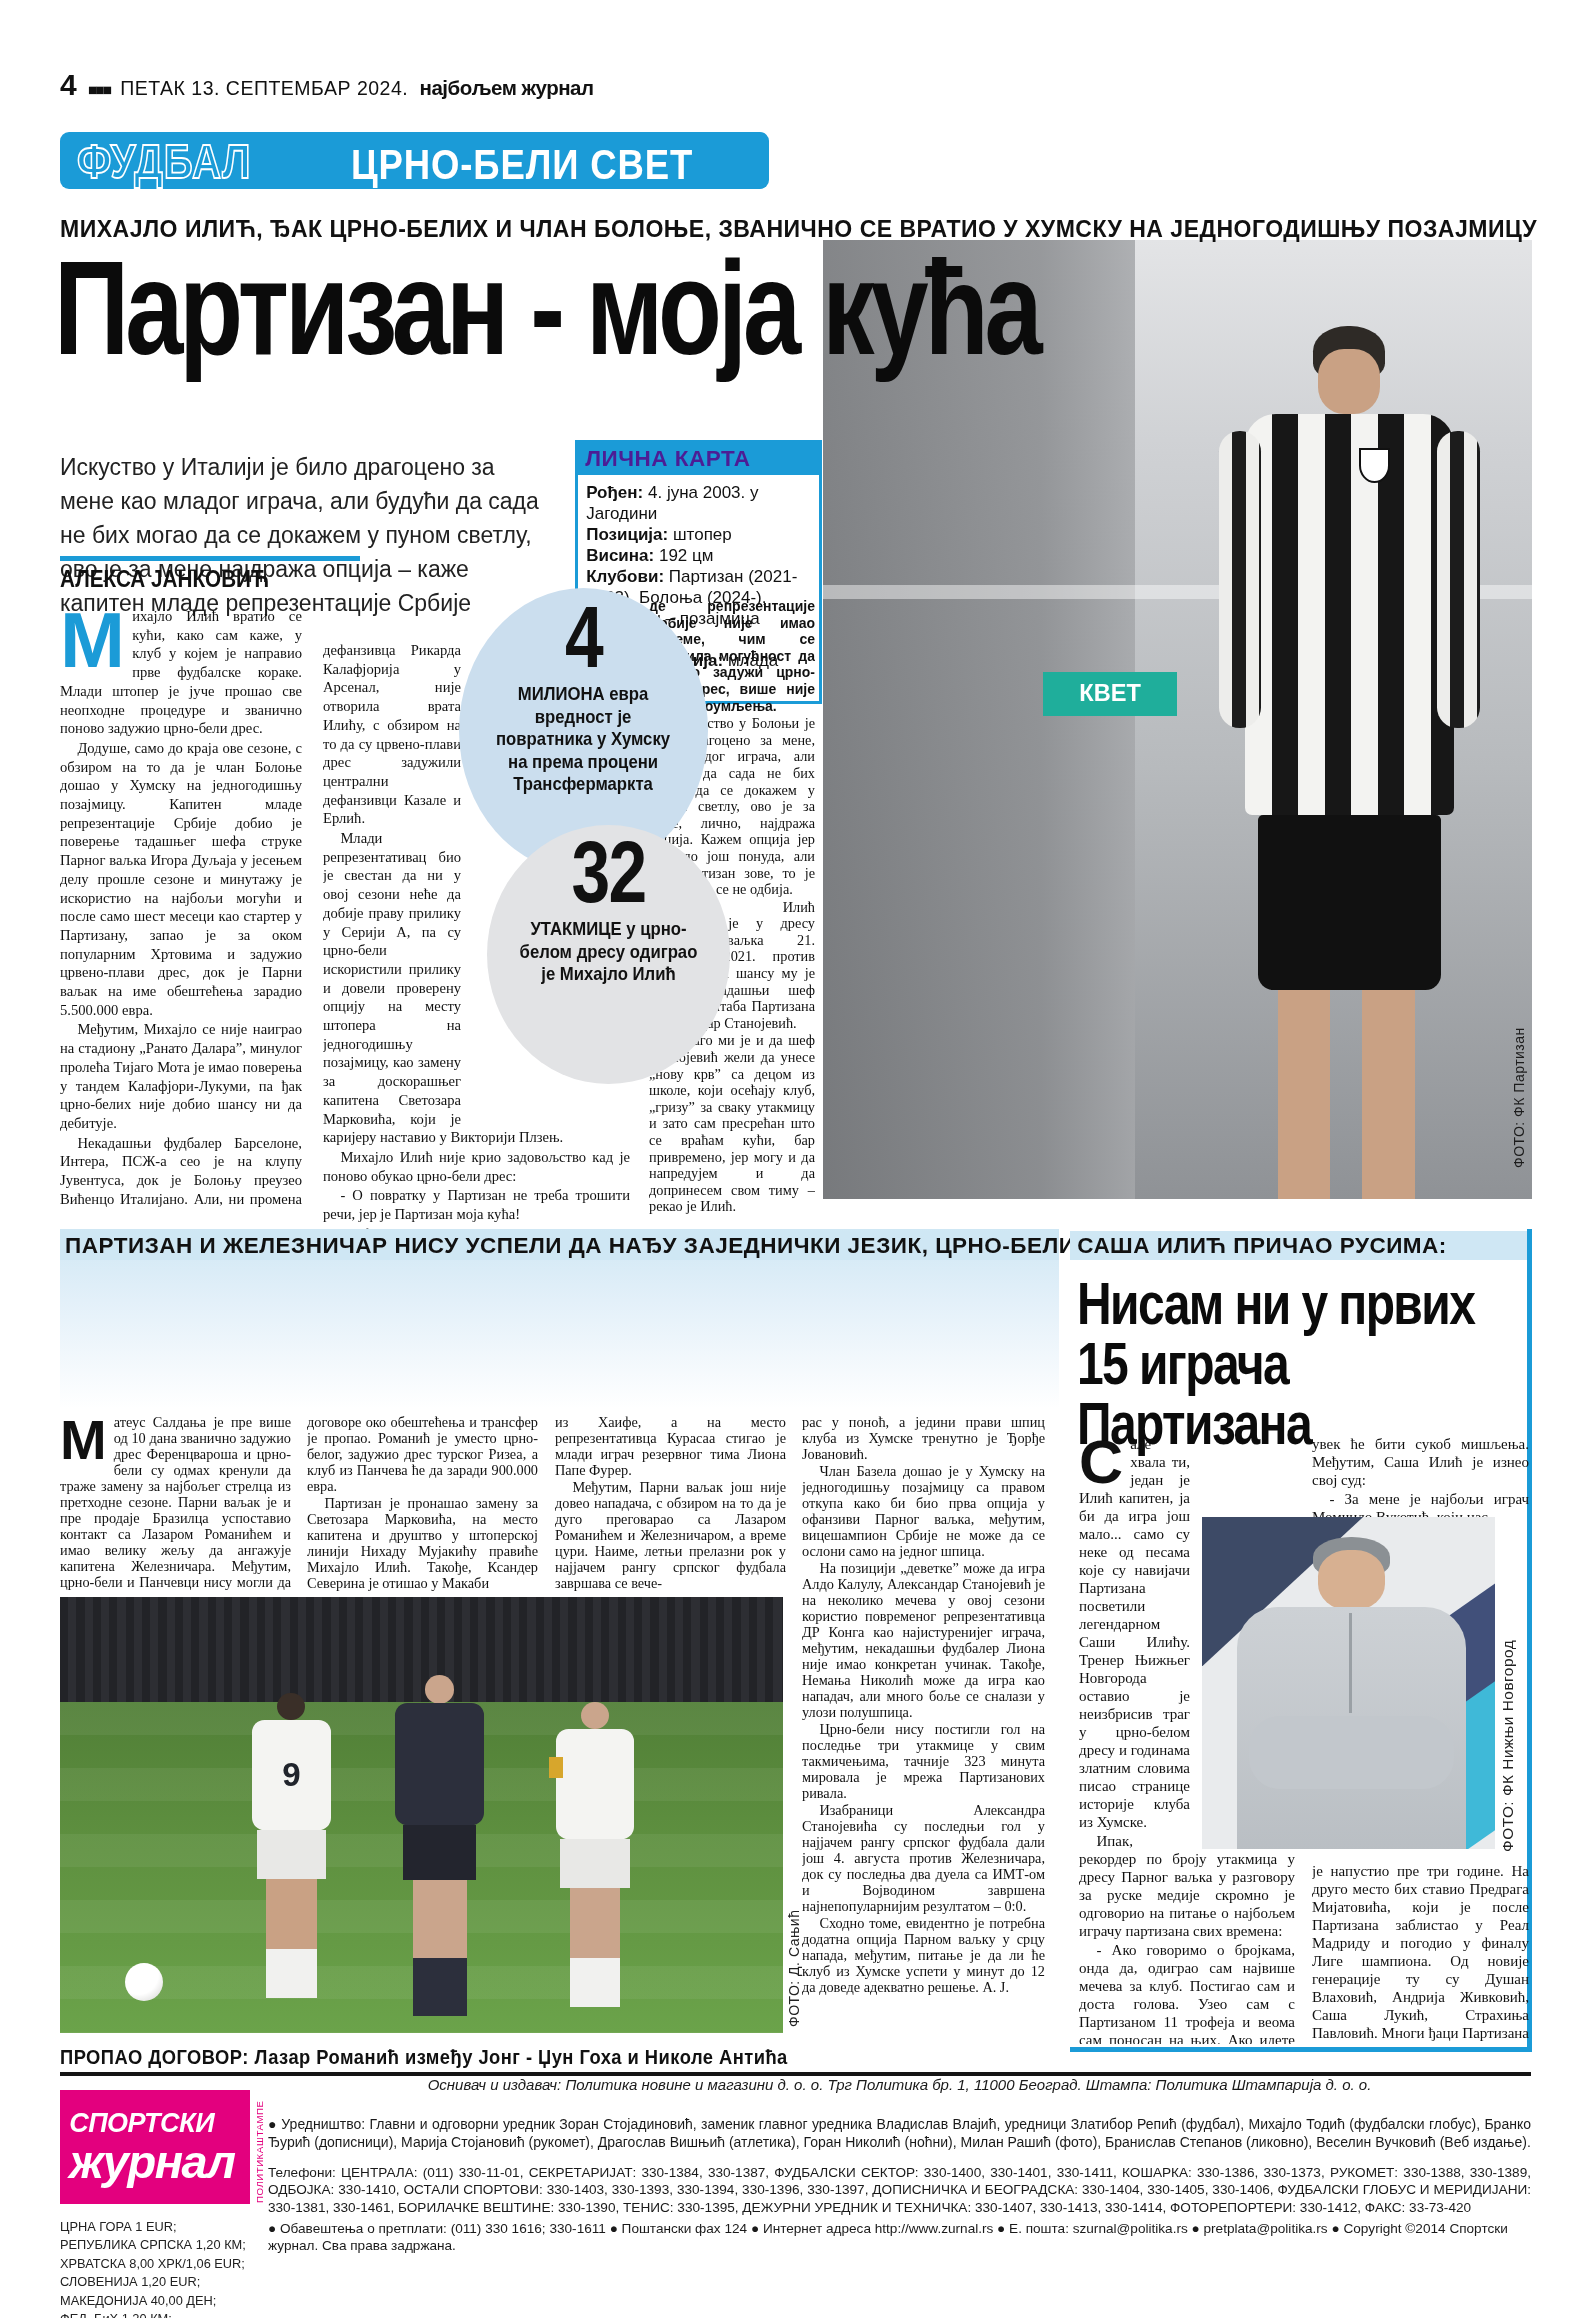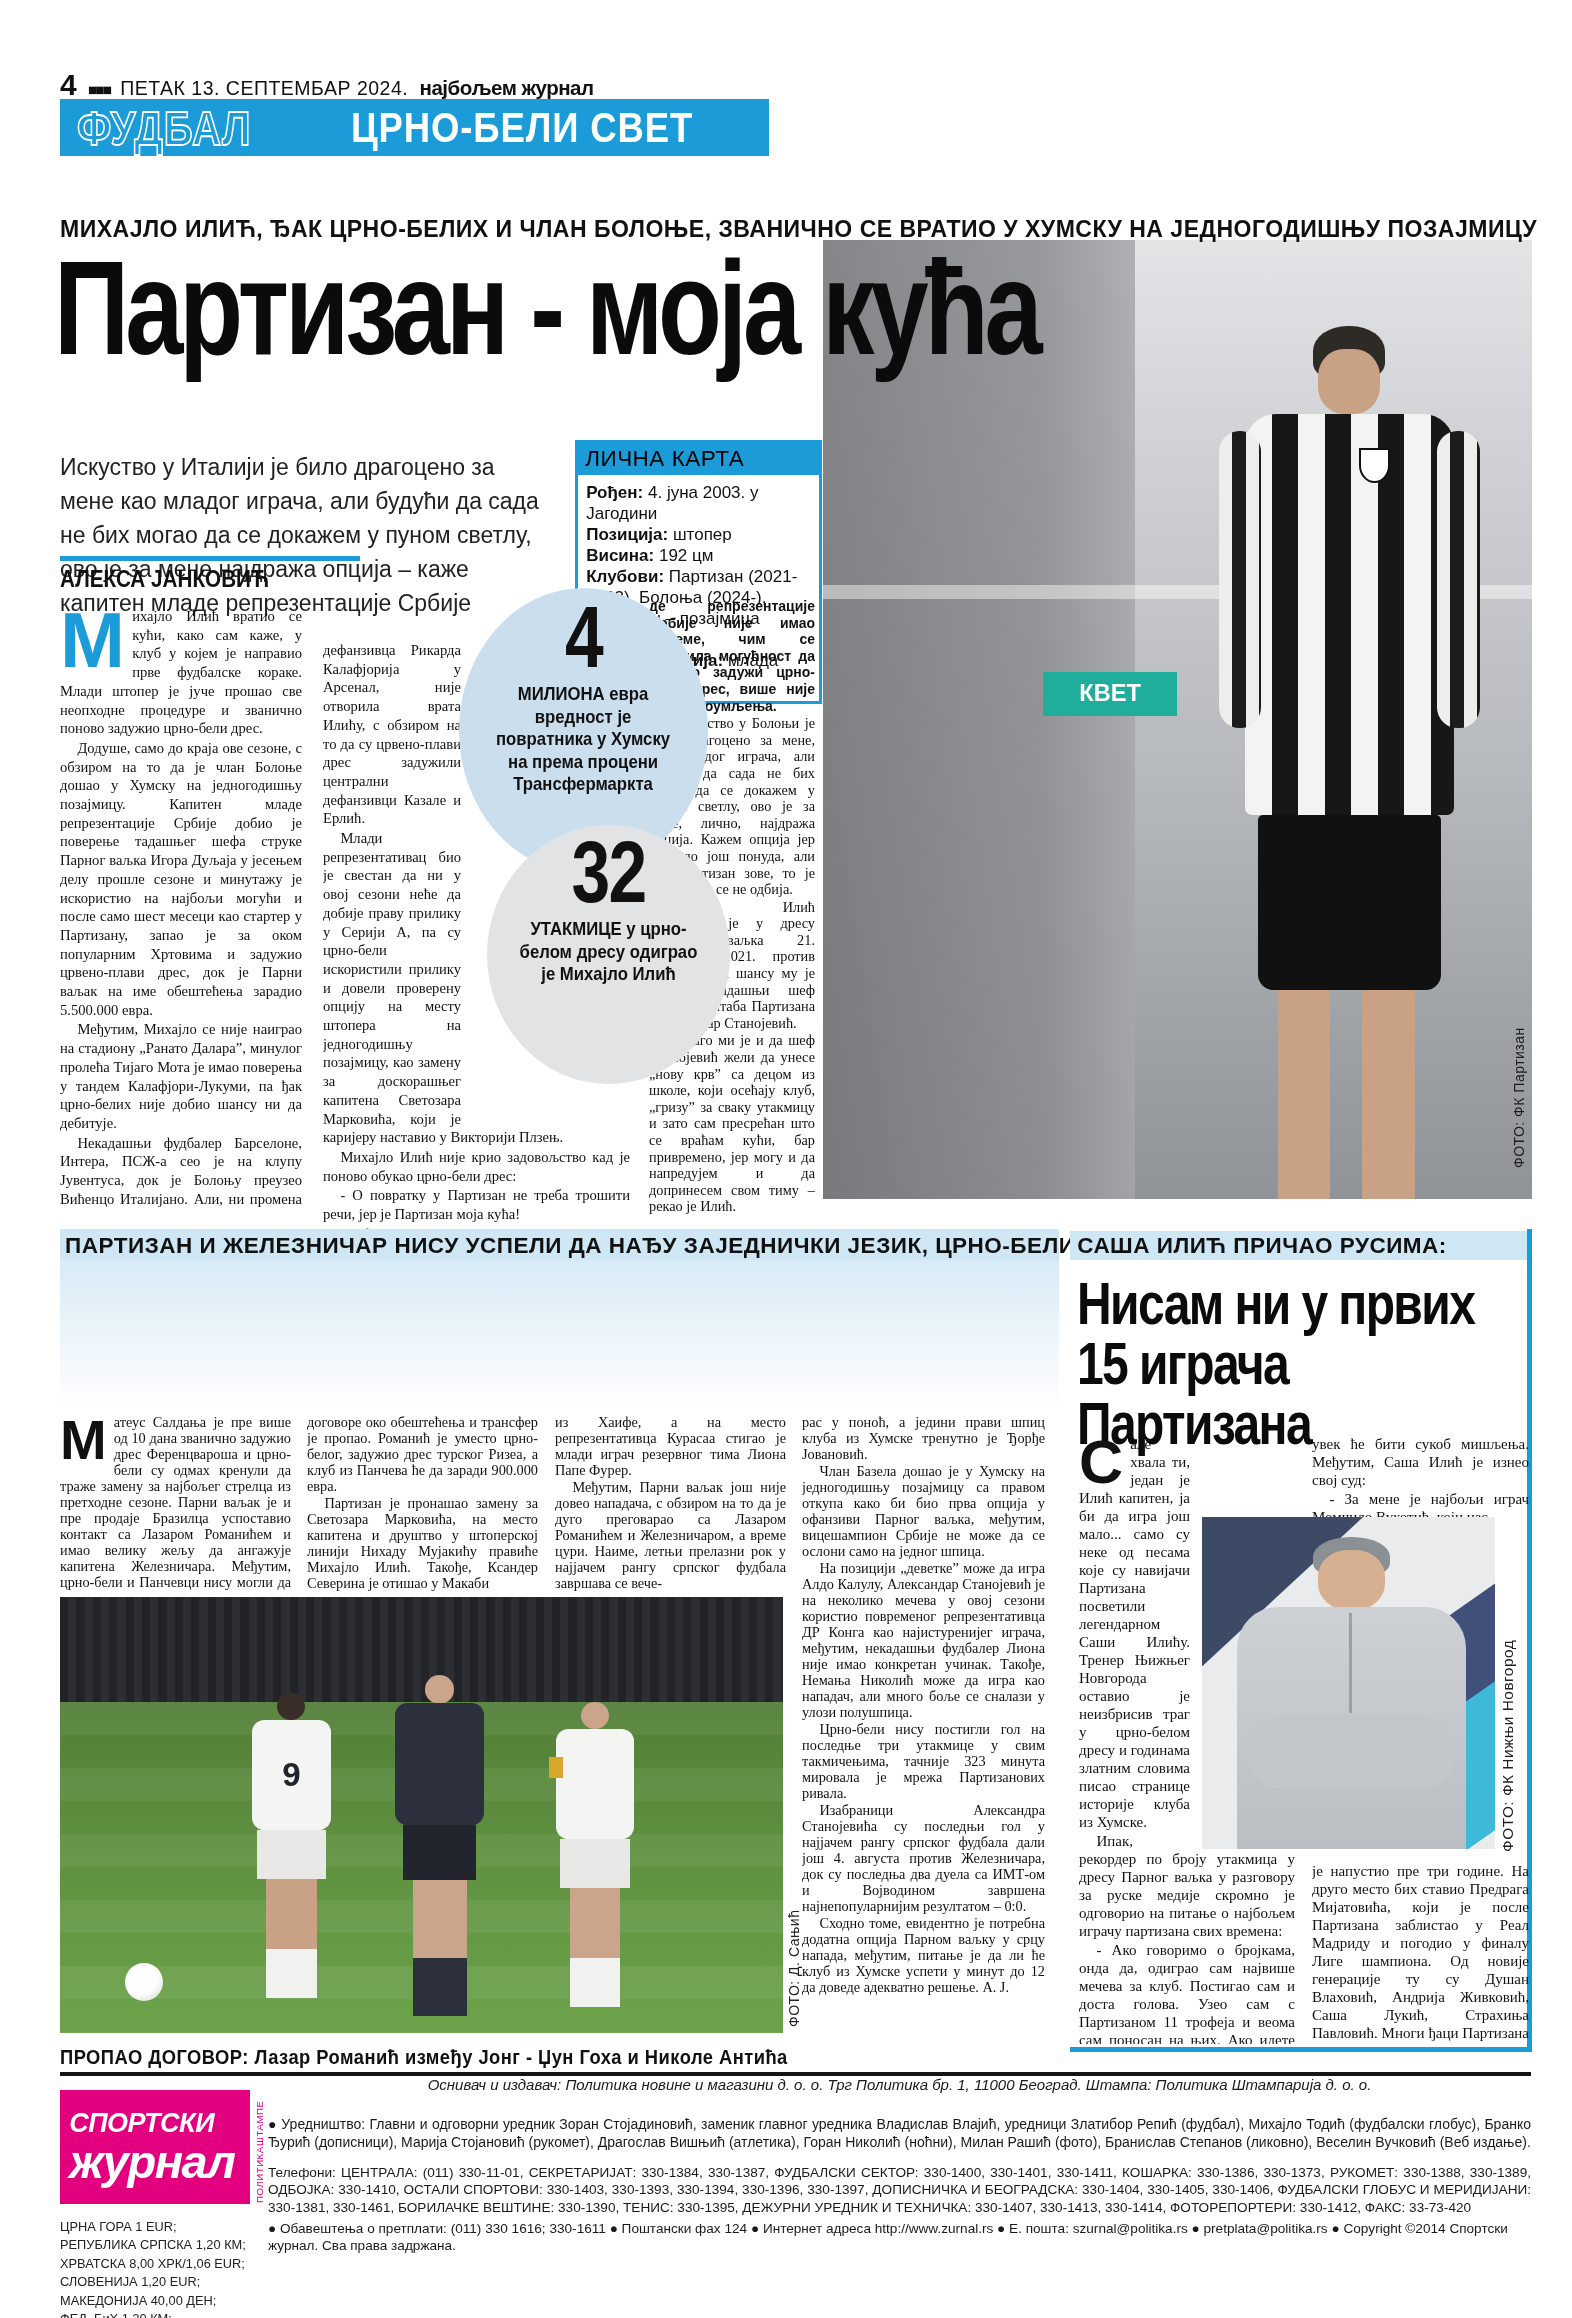--- a/index.html
+++ b/index.html
@@ -34,21 +34,21 @@
 
 <div id="page">
 
   <div class="abs sans" style="left:60px;top:68px;width:1471px;height:32px;display:flex;align-items:baseline;gap:11.3px;">
     <span style="font-weight:bold;font-size:30px;">4</span>
     <span style="font-size:15.4px;letter-spacing:-3.1px;">■ ■ ■</span>
     <span style="font-size:19.5px;letter-spacing:0.5px;">ПЕТАК 13. СЕПТЕМБАР 2024.</span>
     <span style="font-weight:bold;font-size:20.5px;letter-spacing:-0.5px;">најбољем журнал</span>
   </div>
 
-  <div class="abs sans" style="left:60px;top:99px;width:709px;height:57px;background:#1b9bd7;display:flex;align-items:center;">
+  <div class="abs sans" style="left:60px;top:132px;width:709px;height:57px;background:#1b9bd7;display:flex;align-items:flex-end;border-radius:9px;">
     <span class="fudbal" style="margin-left:17.4px;transform:scaleX(.82);transform-origin:0 50%;">ФУДБАЛ</span>
     <span style="color:#fff;font-weight:bold;font-size:43px;margin-left:61px;transform:scaleX(.85);transform-origin:0 50%;letter-spacing:1px;">ЦРНО-БЕЛИ СВЕТ</span>
   </div>
 
   <div class="abs" style="left:823px;top:240px;width:709px;height:959px;overflow:hidden;background:linear-gradient(180deg,#e3e4e6 0%,#cfd1d4 22%,#b7babd 55%,#8f9296 100%);">
     <div class="abs" style="left:0;top:0;width:44%;height:100%;background:linear-gradient(90deg,#737578 0%,#8a8c8f 70%,#a5a7aa 100%);opacity:.85;"></div>
     <div class="abs" style="left:0;top:36%;width:100%;height:13.3px;background:rgba(255,255,255,.45);"></div>
     <div class="abs sans" style="left:31%;top:45%;width:19%;height:4.6%;background:#1fae9b;color:#fff;font-weight:bold;font-size:23.6px;display:flex;align-items:center;justify-content:center;">
       <span>КВЕТ</span>
     </div>
@@ -69,21 +69,21 @@
   </div>
 
   <div class="abs kick" style="left:60px;top:215px;width:1471px;font-size:24px;transform:scaleX(.96);transform-origin:0 50%;white-space:nowrap;">МИХАЈЛО ИЛИЋ, ЂАК ЦРНО-БЕЛИХ И ЧЛАН БОЛОЊЕ, ЗВАНИЧНО СЕ ВРАТИО У ХУМСКУ НА ЈЕДНОГОДИШЊУ ПОЗАЈМИЦУ</div>
 
   <div class="abs sans" style="left:54px;top:231px;font-weight:bold;font-size:134px;line-height:154px;letter-spacing:-5.1px;
               transform:scaleX(.78);transform-origin:0 0;white-space:nowrap;color:#0b0b0b;">Партизан - моја кућа</div>
 
   <div class="abs sans" style="left:60px;top:450px;width:494px;font-size:23px;line-height:34px;color:#222;">Искуство у Италији је било драгоцено за мене као младог играча, али будући да сада не бих могао да се докажем у пуном светлу, ово је за мене најдража опција – каже капитен младе репрезентације Србије</div>
 
   <div class="abs" style="left:575px;top:440px;width:241px;border:3.6px solid #1b9bd7;background:#fff;">
-    <div class="sans" style="background:#1b9bd7;color:#000000;font-weight:normal;font-size:22.5px;padding:3.1px 7.2px;letter-spacing:0.5px;">ЛИЧНА КАРТА</div>
+    <div class="sans" style="background:#1b9bd7;color:#4c1d95;font-weight:bold;font-size:22.5px;padding:3.1px 7.2px;letter-spacing:0.5px;">ЛИЧНА КАРТА</div>
     <div style="padding:7.2px 8.2px 8.2px 8.2px;">
       <div class="idrow"><b>Рођен:</b> <span>4. јуна 2003. у Јагодини</span></div>
       <div class="idrow"><b>Позиција:</b> <span>штопер</span></div>
       <div class="idrow"><b>Висина:</b> <span>192 цм</span></div>
       <div class="idrow"><b>Клубови:</b> <span>Партизан (2021-2023), Болоња (2024-), Партизан – позајмица (2024)</span></div>
       <div class="idrow"><b>Репрезентација:</b> <span>млада Србије (2022-)</span></div>
     </div>
   </div>
 
   <div class="abs" style="left:60px;top:556px;width:300px;height:5.1px;background:#1b9bd7;"></div>

